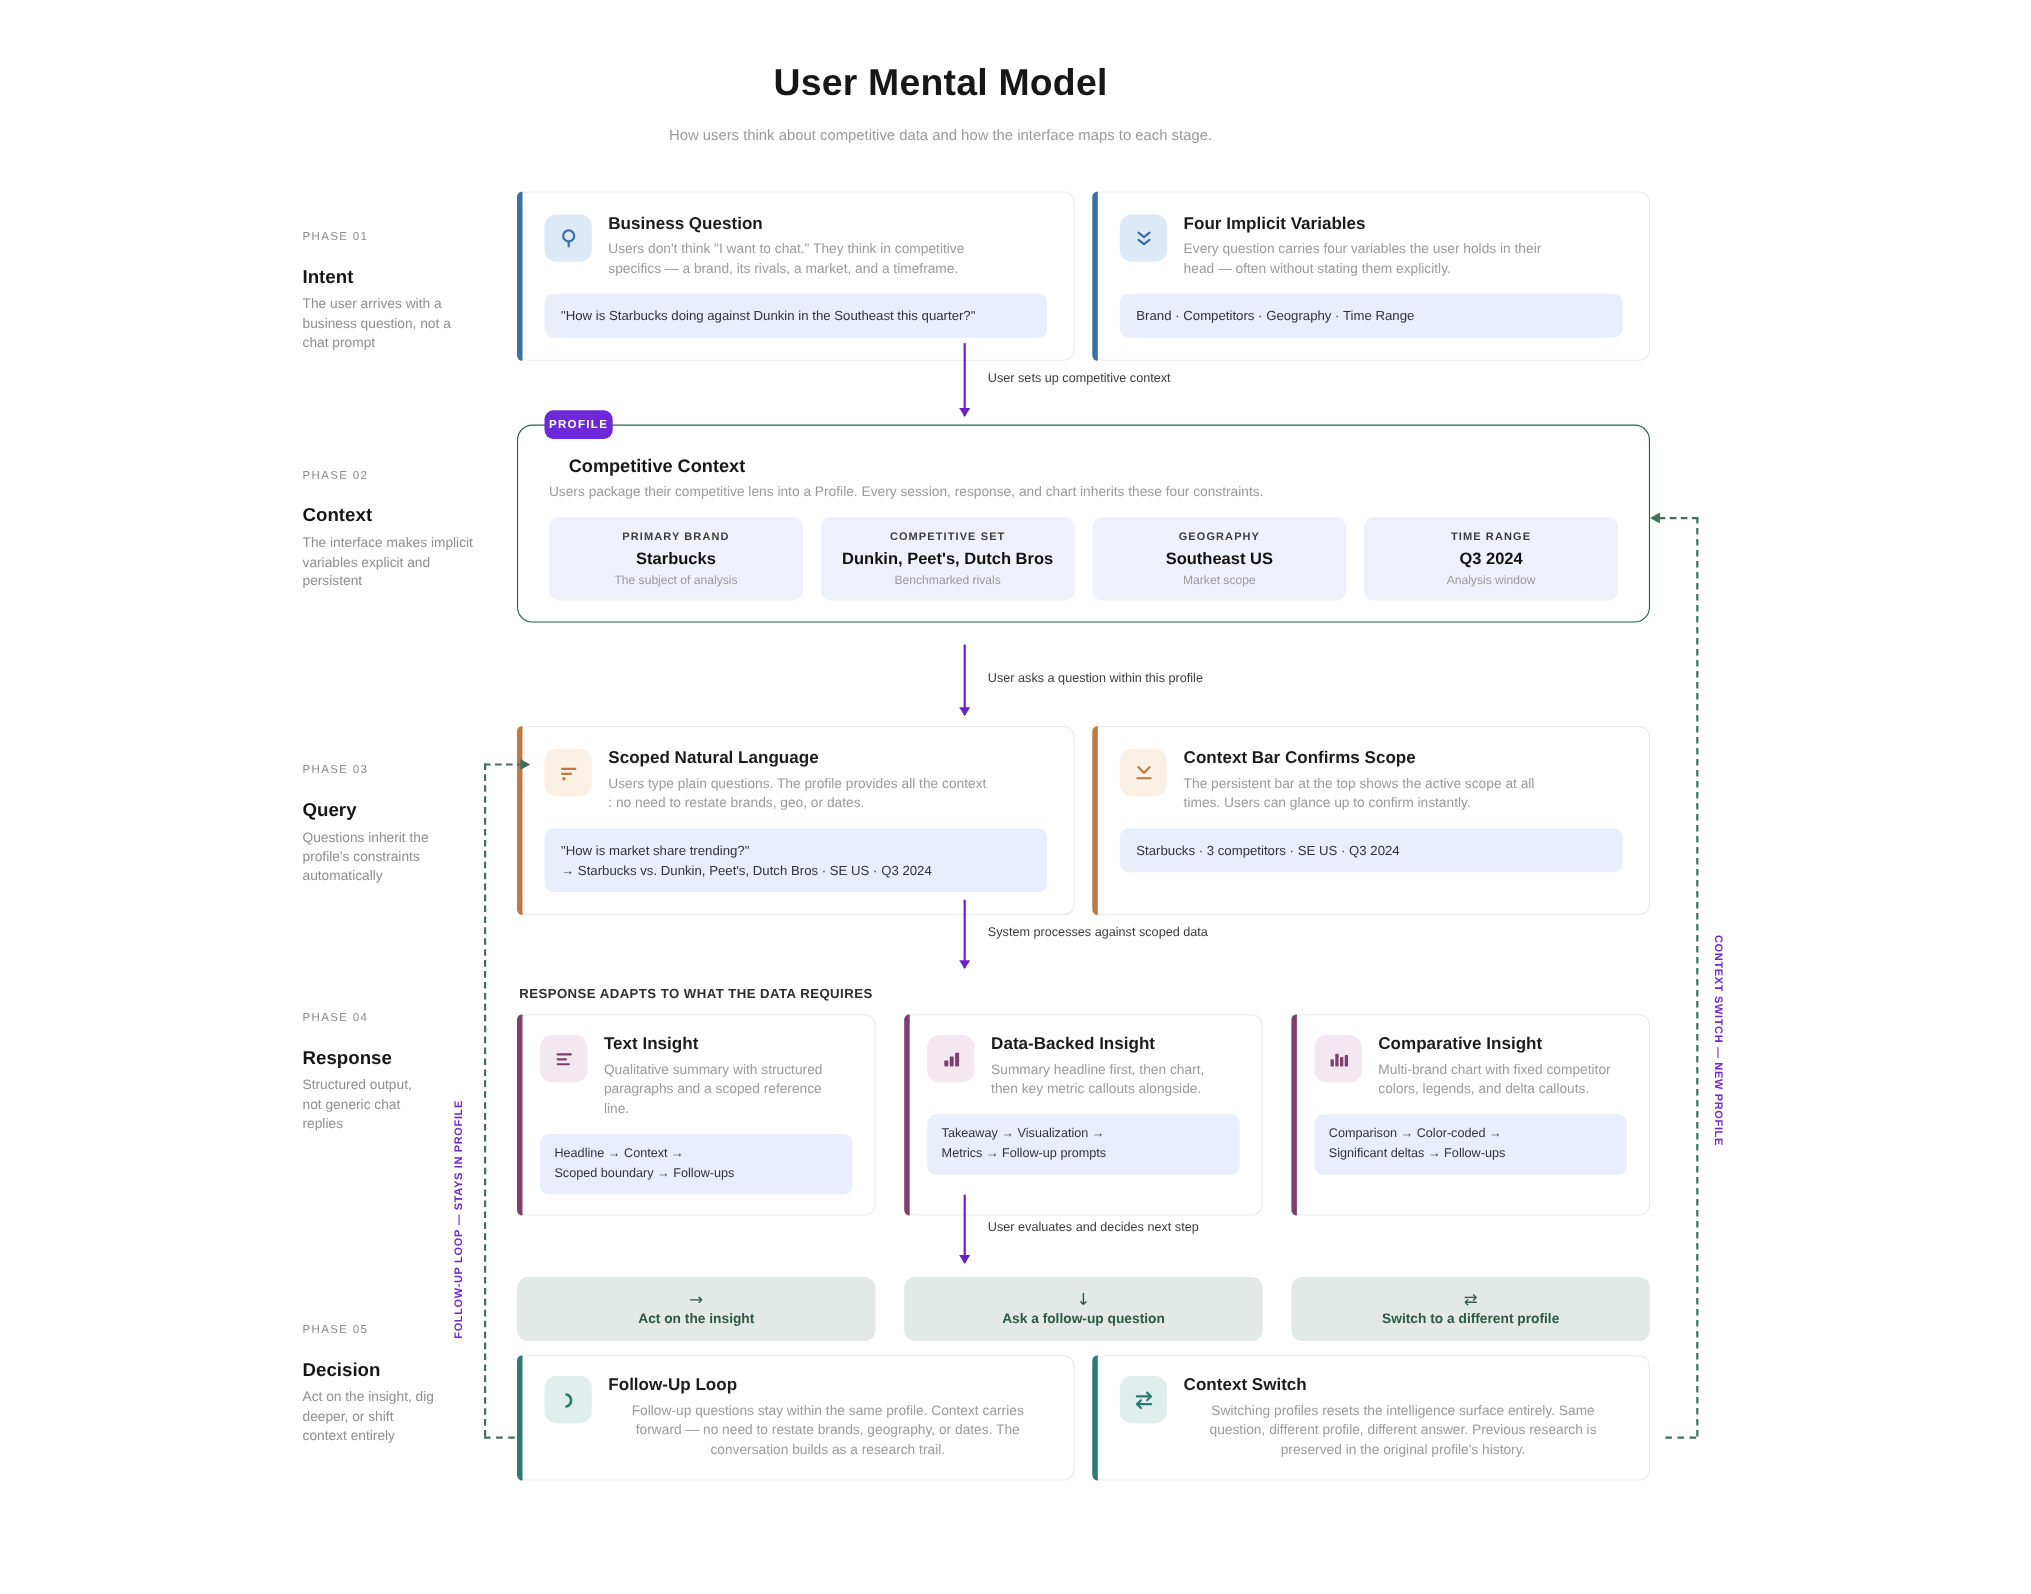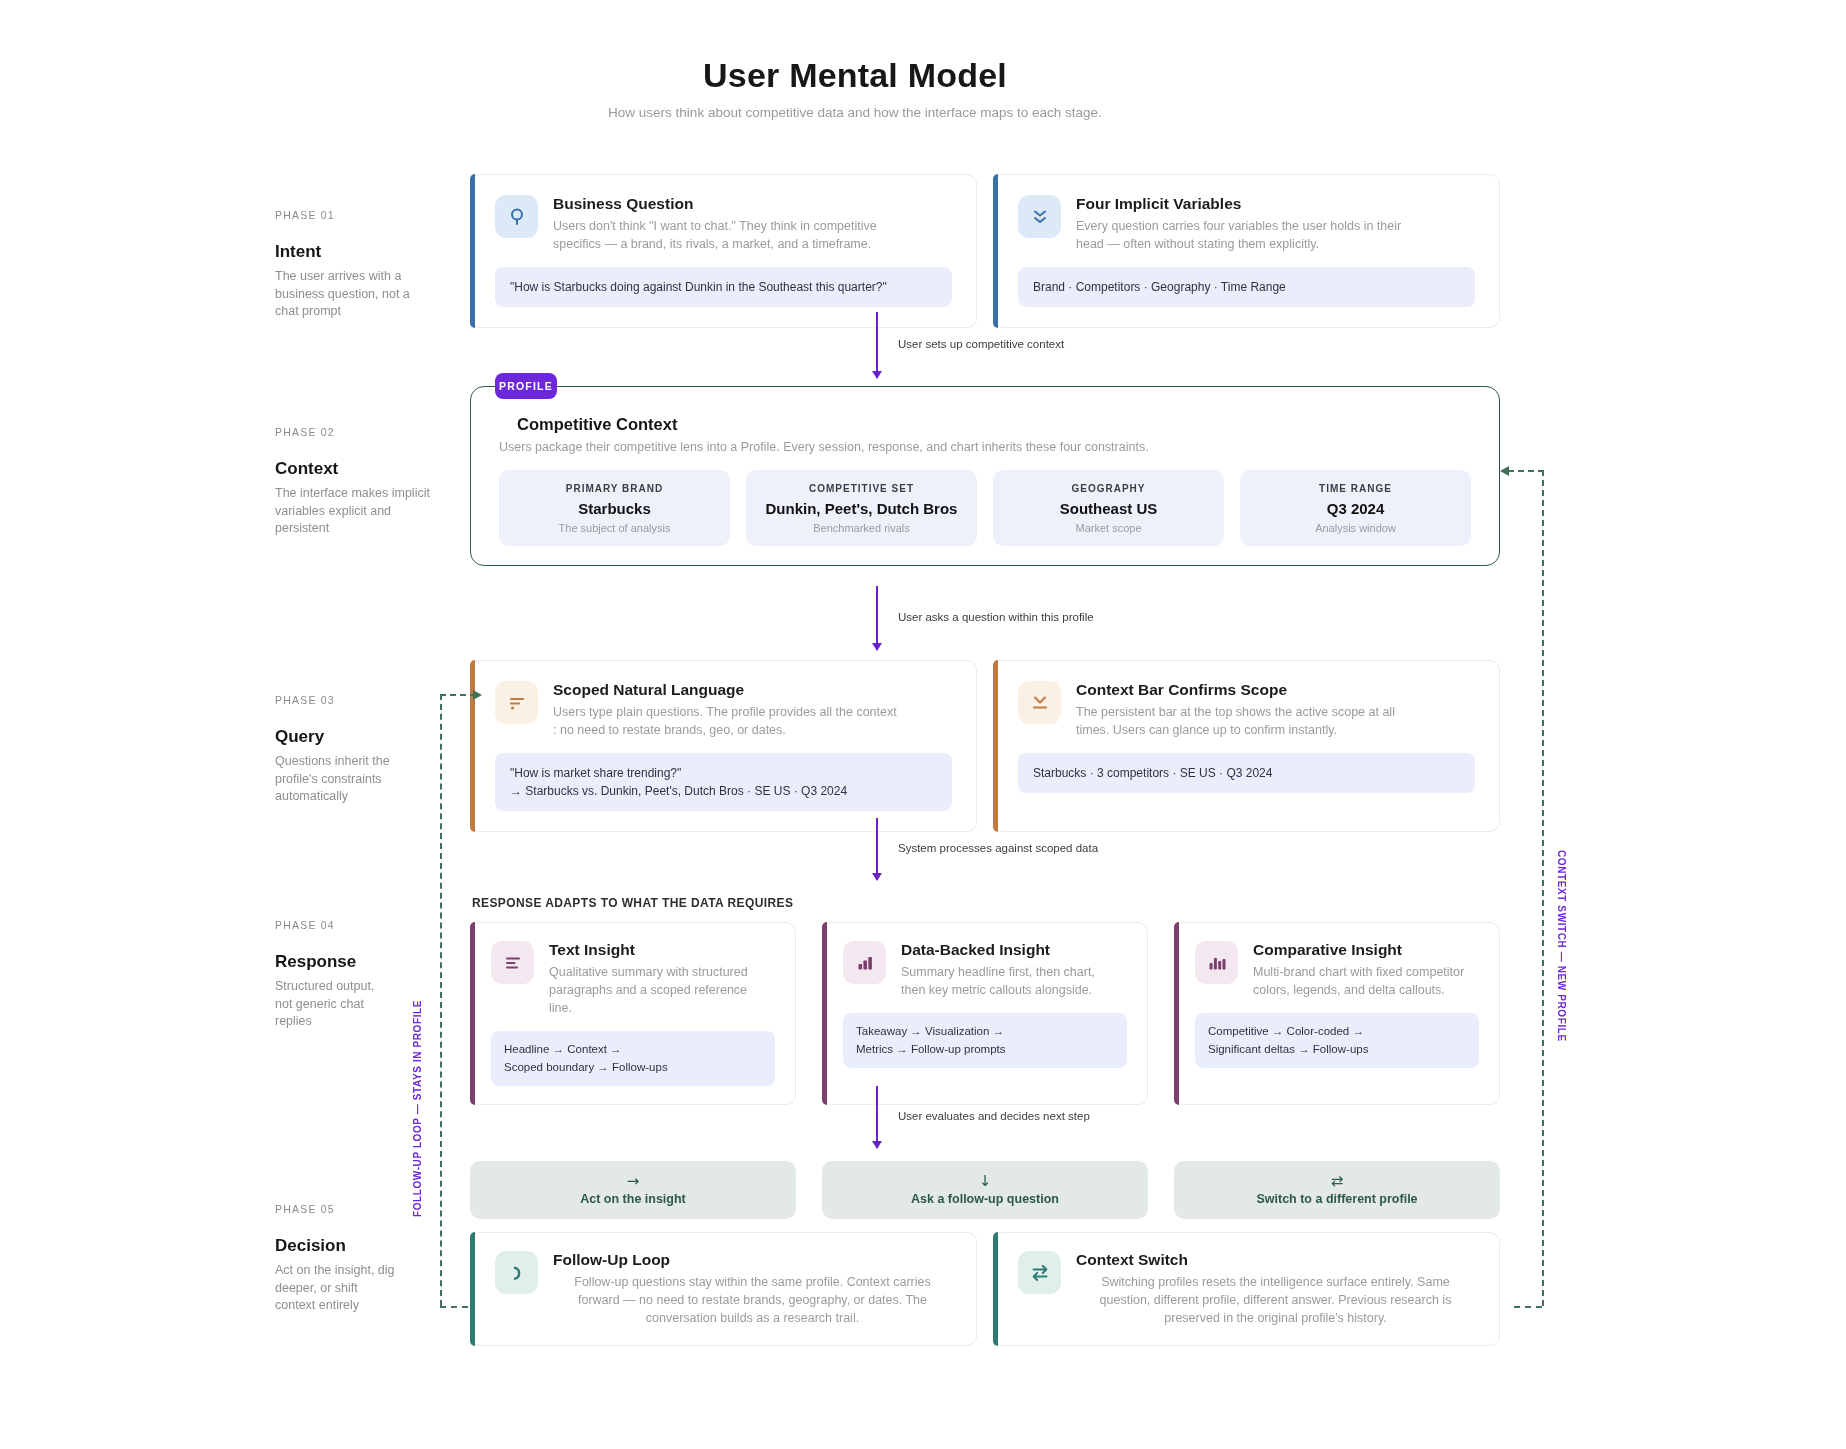--- a/index.html
+++ b/index.html
@@ -3,21 +3,21 @@
 <meta charset="utf-8">
 <style>
   * { margin:0; padding:0; box-sizing:border-box; }
   html,body { background:#fff; }
   body { font-family:"Liberation Sans","DejaVu Sans",sans-serif; color:#1f1f1f; }
   .page { position:relative; width:1574px; height:1449px; background:#ffffff; overflow:hidden; }
 
   
   .hdr { position:absolute; left:355px; top:56px; width:1000px; text-align:center; }
   .hdr h1 { font-size:34px; font-weight:700; color:#171717; letter-spacing:.2px; }
-  .hdr p { margin-top:10px; font-size:13.5px; color:#9a9a9a; }
+  .hdr p { margin-top:20px; font-size:13.5px; color:#9a9a9a; }
 
   
   .phase { position:absolute; left:275px; width:175px; }
   .phase .plabel { font-size:10.5px; letter-spacing:1.2px; color:#8a8a8a;margin-top:26px; }
   .phase .ptitle { font-size:17px; font-weight:700; color:#161616; margin-top:21px; }
   .phase .pdesc  { font-size:12.5px; color:#8f8f8f; line-height:1.4; margin-top:6px; }
 
   
   .rowflex { position:absolute; left:470px; width:1030px; display:flex; gap:16px; }
   .card { flex:1; background:#fff; border:1px solid #ebebeb; border-radius:10px;
@@ -290,21 +290,21 @@
             <rect x="13.2" y="10" width="3" height="8.5" rx="0.7"></rect>
             <rect x="17.5" y="8" width="3" height="10.5" rx="0.7"></rect>
           </svg>
         </div>
         <div class="card-text">
           <div class="card-title">Comparative Insight</div>
           <div class="card-body">Multi-brand chart with fixed competitor colors, legends, and delta callouts.</div>
         </div>
       </div>
       <div class="quote">
-        <div>Competitive → Color-coded →</div>
+        <div>Comparison → Color-coded →</div>
         <div>Significant deltas → Follow-ups</div>
       </div>
     </div>
   </div>
 
   <div class="flow" style="top:1086px">
     <div class="flow-line" style="height:62px"></div>
     <div class="flow-label" style="top:24px">User evaluates and decides next step</div>
   </div>
 

